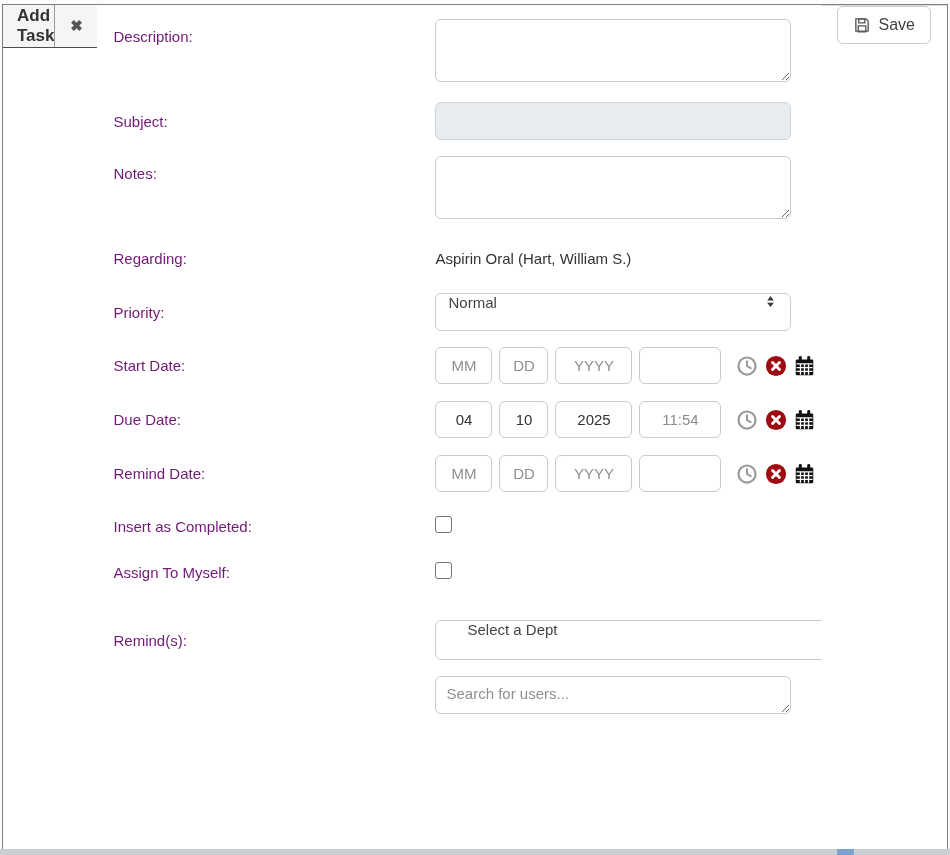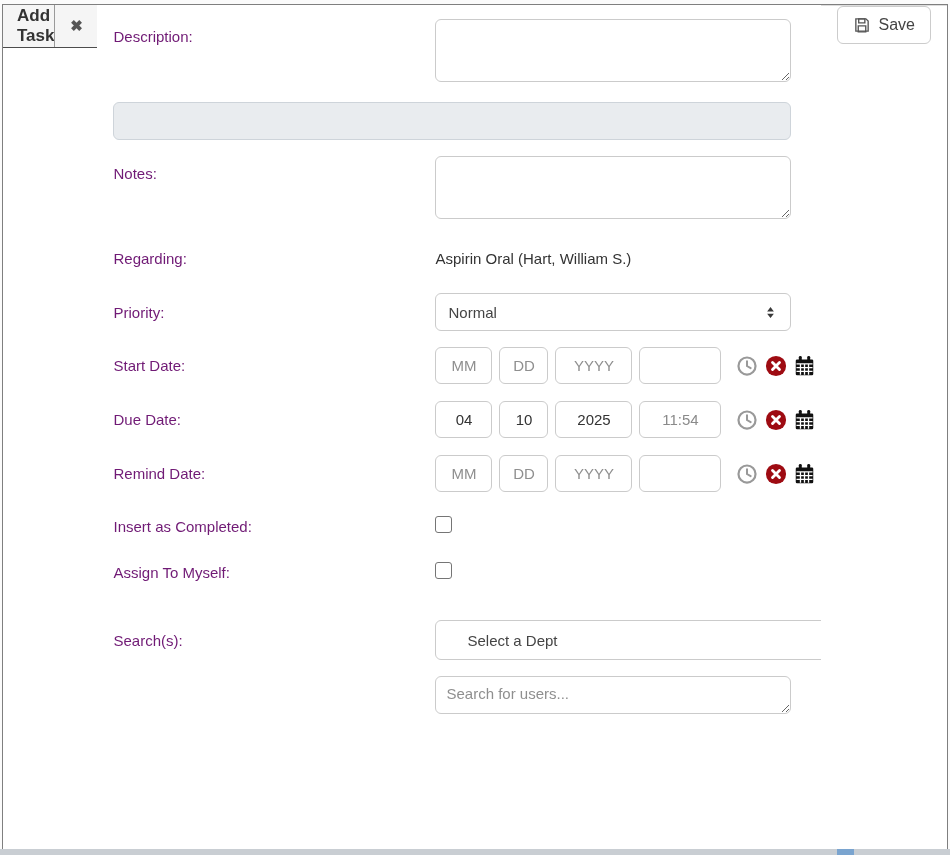--- a/index.html
+++ b/index.html
@@ -61,21 +61,21 @@
     border: 1px solid #cbcbcb; border-radius: 6px;
     font-family: "Liberation Sans", sans-serif; font-size: 15px; color: #333;
     padding: 0 10px; outline: none;
   }
   input.disabled { background: #e9ecef; border-color: #ced4da; }
 
   .static-text { font-size: 15px; color: #333; }
 
   .select {
     height: 38px; border: 1px solid #cbcbcb; border-radius: 6px;
-    background: #fff; display: flex; align-items: center;
+    background: #fff; display: flex; align-items: flex-start;
     padding: 0 12px; cursor: pointer;
   }
   .select .sel-text { flex: 1; font-size: 15px; color: #444; }
   .select .arrows { flex: 0 0 auto; display: flex; }
 
   .date-row .field { display: flex; align-items: center; }
   .date-input {
     height: 37px; border: 1px solid #cbcbcb; border-radius: 6px;
     font-family: "Liberation Sans", sans-serif; font-size: 15px; color: #333;
     text-align: center; outline: none; margin-right: 7px; padding: 0 2px;
@@ -130,20 +130,21 @@
   <div class="modal-body">
 
     <div class="row top">
       <div class="label">Description:</div>
       <div class="field">
         <textarea class="form-ta" style=""></textarea>
       </div>
     </div>
 
     <div class="row">
+      <div class="label">Subject:</div>
       <div class="field">
         <input class="form-input disabled" disabled="" value="" style="">
       </div>
     </div>
 
     <div class="row top">
       <div class="label">Notes:</div>
       <div class="field">
         <textarea class="form-ta" style=""></textarea>
       </div>
@@ -281,21 +282,21 @@
     </div>
 
     <div class="row cb cb-last">
       <div class="label">Assign To Myself:</div>
       <div class="field">
         <input type="checkbox" class="checkbox" style="">
       </div>
     </div>
 
     <div class="row owner">
-      <div class="label">Search(s):</div>
+      <div class="label">Remind(s):</div>
       <div class="field owner-field">
         <div class="select owner-select" style="height:40px">
           <span class="sel-text">Select a Dept</span>
           <span class="arrows">
             <svg viewBox="0 0 16 16" width="15" height="15">
                 <path d="M8 2.2l3.6 4.6H4.4z M8 13.8L4.4 9.2h7.2z" fill="#3a3a3a"></path>
               </svg>
           </span>
         </div>
         <button class="btn-assign">

